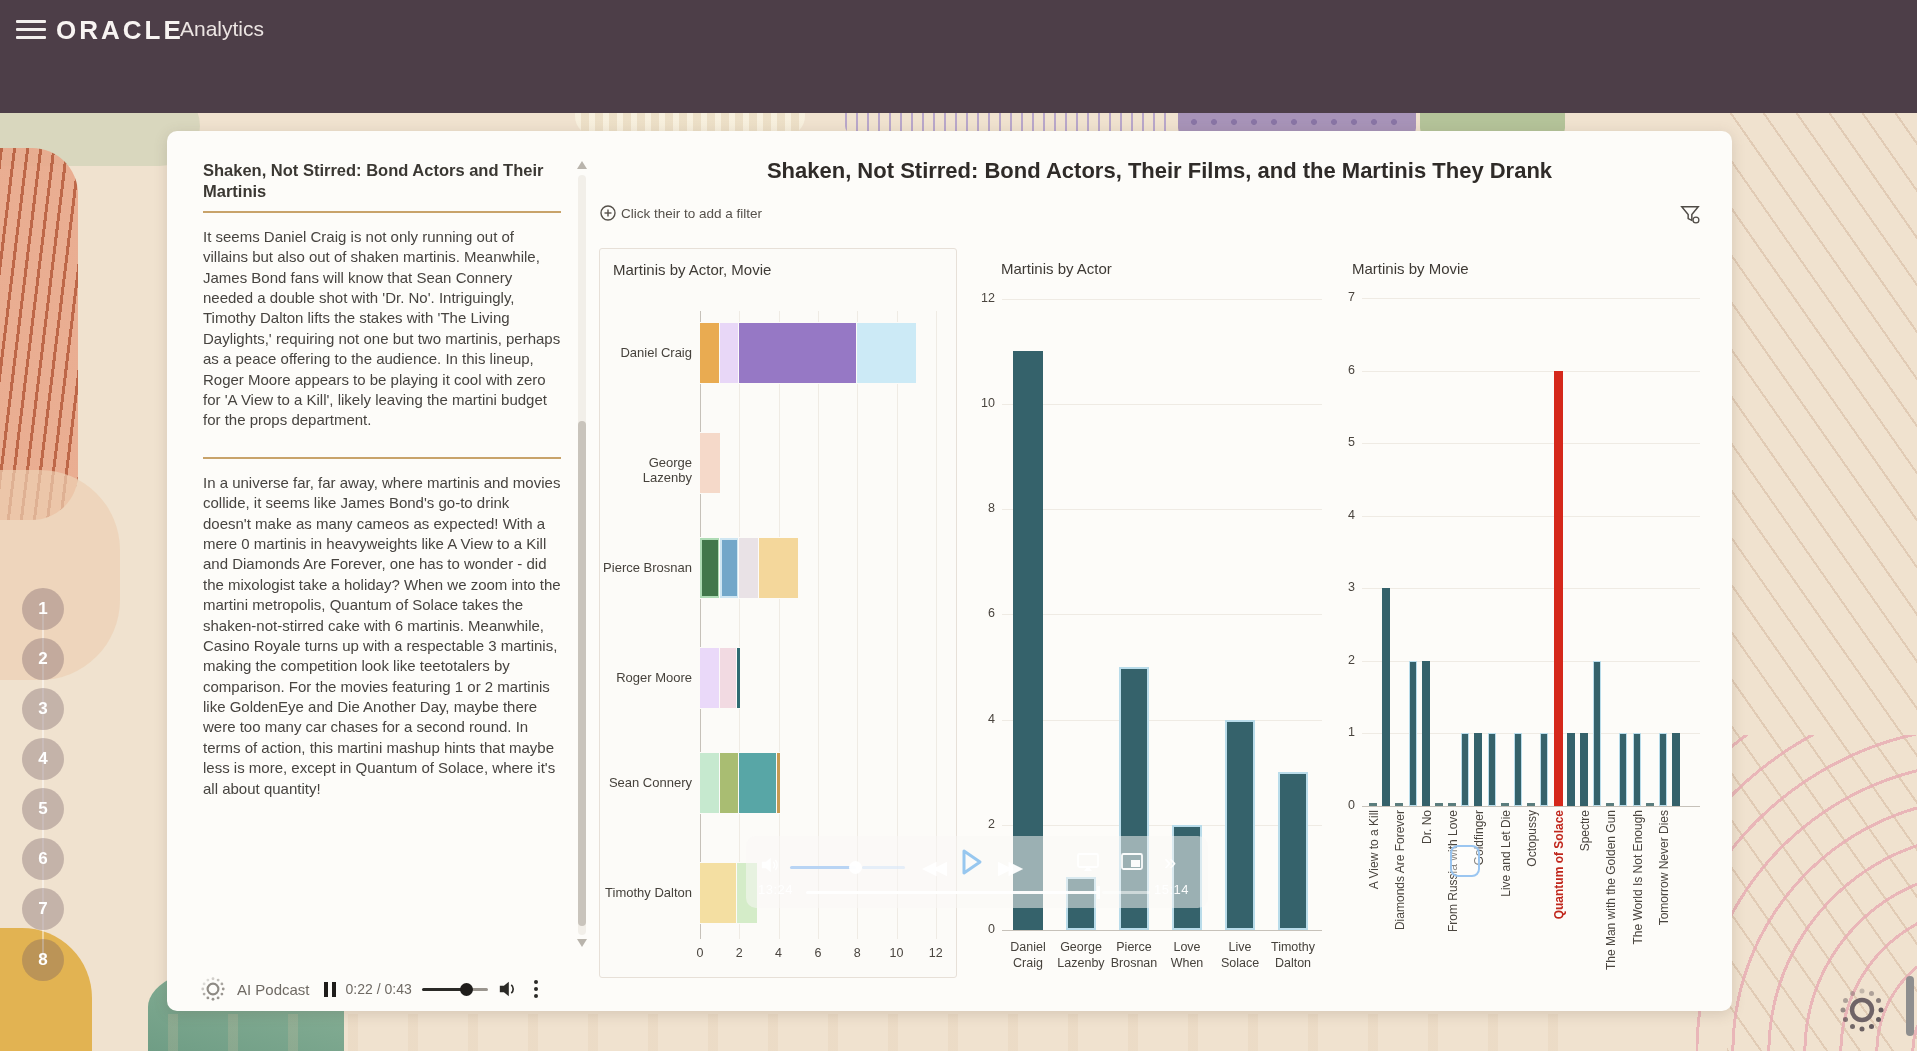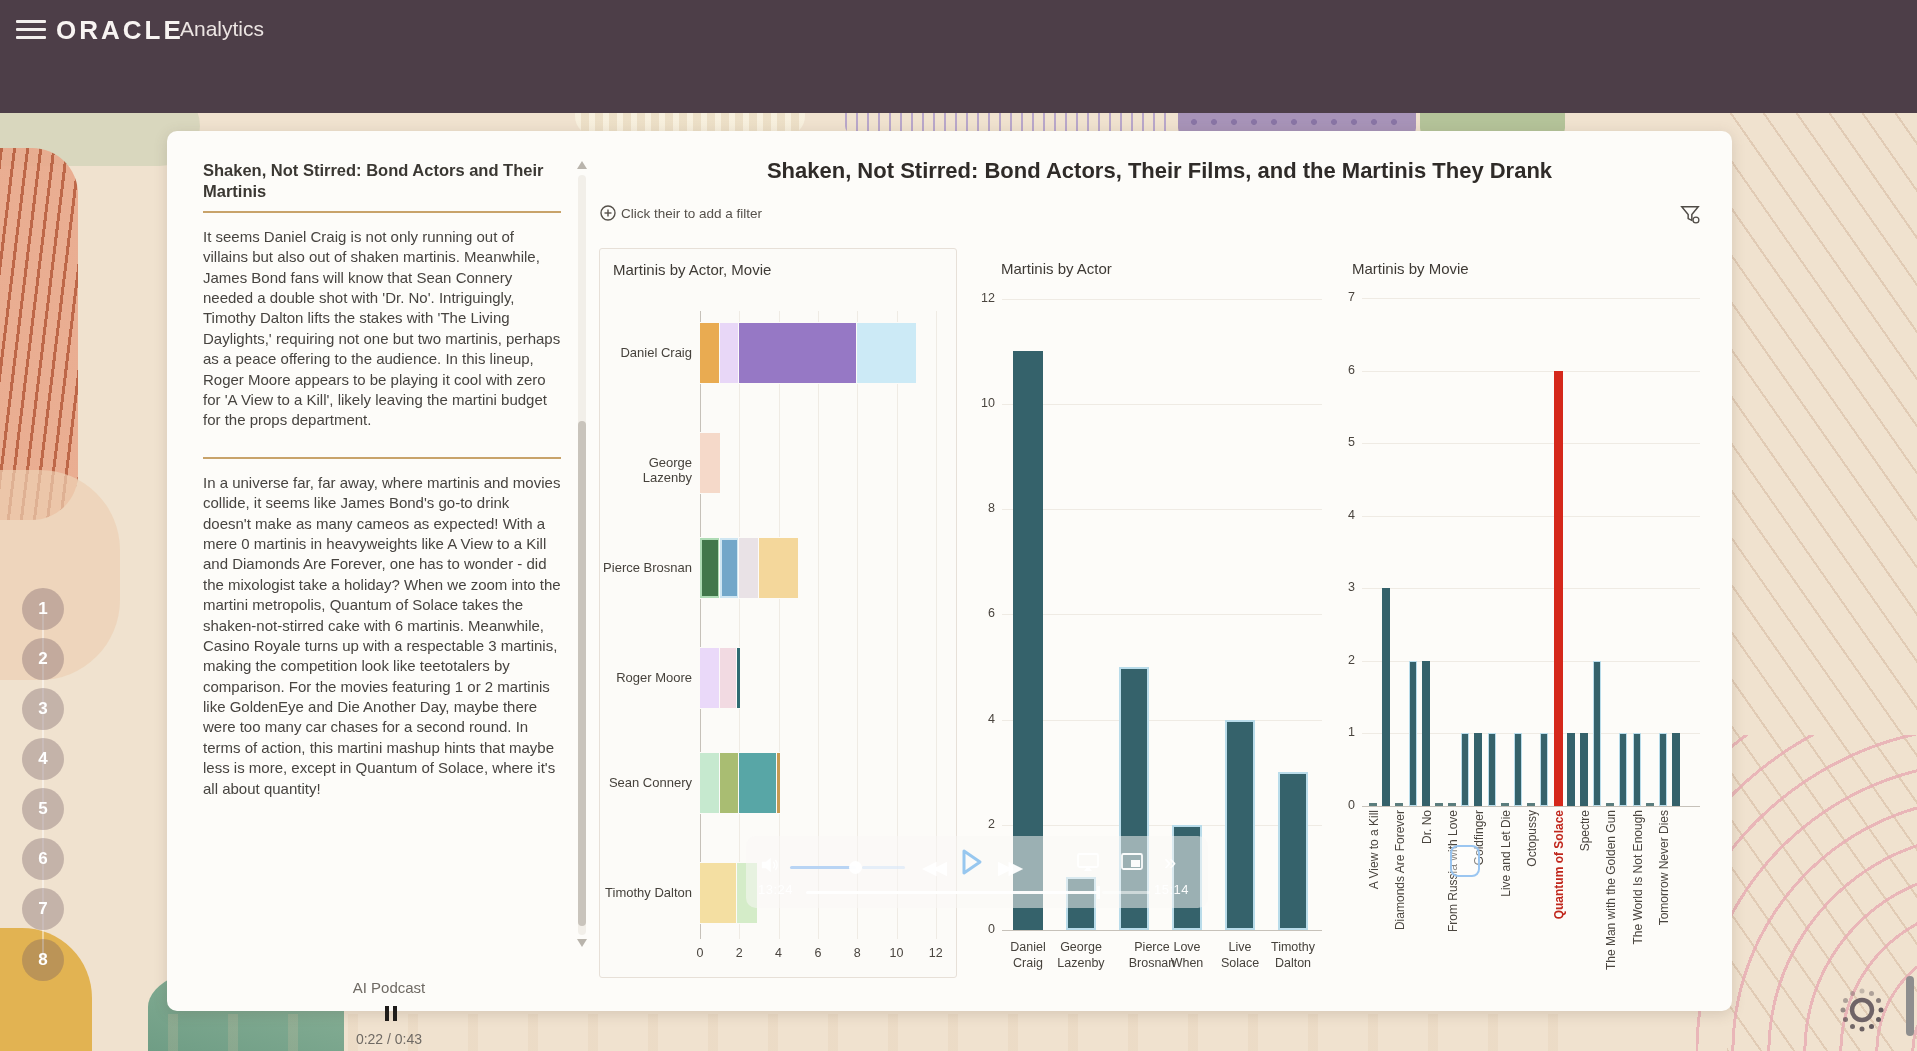--- a/index.html
+++ b/index.html
@@ -43,21 +43,21 @@
   .narrative { position:absolute; left:36px; top:29px; width:358px; height:798px; overflow:hidden; color:#474440; font-size:15px; line-height:1.36; }
   .narrative p { margin:0 0 26px; }
   .narrative h3 { font-size:16.5px; color:#3b3833; margin:0 0 8px; line-height:1.3; }
   .narrative hr { border:none; border-top:2px solid #c8a36a; margin:0 0 14px; }
   .scroll-track { position:absolute; left:411px; top:44px; width:8px; height:760px; background:#f2efe9; border-radius:4px; }
   .scroll-thumb { position:absolute; left:411px; top:290px; width:8px; height:505px; background:#c9c4bc; border-radius:4px; cursor:pointer; }
   .scroll-arrow-up { position:absolute; left:410px; top:30px; width:0; height:0; border-left:5px solid rgba(0,0,0,0); border-right:5px solid rgba(0,0,0,0); border-bottom:8px solid #b9b4ac; cursor:pointer; }
   .scroll-arrow-dn { position:absolute; left:410px; top:808px; width:0; height:0; border-left:5px solid rgba(0,0,0,0); border-right:5px solid rgba(0,0,0,0); border-top:8px solid #b9b4ac; cursor:pointer; }
 
   
-  .podcast { position:absolute; left:32px; top:838px; width:380px; height:40px; display:flex; align-items:center; gap:10px; color:#6f6a64; font-size:14px;flex-direction:column; }
+  .podcast { position:absolute; left:32px; top:838px; width:380px; height:40px; display:flex; align-items:center; gap:10px; color:#6f6a64; font-size:14px; }
   .pc-label { font-size:15px; }
   .pause { display:flex; gap:4px; cursor:pointer; margin-left:4px; }
   .pause i { display:block; width:4px; height:15px; background:#1f1d1b; }
   .pc-slider { position:relative; width:66px; height:14px; cursor:pointer; }
   .pc-slider .tr1 { position:absolute; left:0; top:6px; width:44px; height:3px; background:#2b2a27; border-radius:2px; }
   .pc-slider .tr2 { position:absolute; left:44px; top:6px; width:22px; height:3px; background:#9a958e; border-radius:2px; }
   .pc-slider .th { position:absolute; left:38px; top:1px; width:13px; height:13px; background:#1f1d1b; border-radius:50%; }
   .kebab { display:flex; flex-direction:column; gap:3px; cursor:pointer; padding:2px 6px; }
   .kebab i { width:4px; height:4px; background:#2b2a27; border-radius:50%; }
 
@@ -254,21 +254,21 @@
       <div class="cat-lab2" style="left: 18px; top: 692px; width: 70px;">
         <div>Daniel</div>
         <div>Craig</div>
       </div>
       <div class="vbar" style="left: 91px; top: 630.4px; width: 30px; height: 52.6px; background: rgb(53, 98, 107); border: 2px solid rgb(185, 220, 234);"></div>
       <div class="cat-lab2" style="left: 71px; top: 692px; width: 70px;">
         <div>George</div>
         <div>Lazenby</div>
       </div>
       <div class="vbar" style="left: 144px; top: 420px; width: 30px; height: 263px; background: rgb(53, 98, 107); border: 2px solid rgb(185, 220, 234);"></div>
-      <div class="cat-lab2" style="left: 142px; top: 692px; width: 70px;">
+      <div class="cat-lab2" style="left: 124px; top: 692px; width: 70px;">
         <div>Pierce</div>
         <div>Brosnan</div>
       </div>
       <div class="vbar" style="left: 197px; top: 577.8px; width: 30px; height: 105.2px; background: rgb(53, 98, 107); border: 2px solid rgb(185, 220, 234);"></div>
       <div class="cat-lab2" style="left: 177px; top: 692px; width: 70px;">
         <div>Love</div>
         <div>When</div>
       </div>
       <div class="vbar" style="left: 250px; top: 472.6px; width: 30px; height: 210.4px; background: rgb(53, 98, 107); border: 2px solid rgb(185, 220, 234);"></div>
       <div class="cat-lab2" style="left: 230px; top: 692px; width: 70px;">

